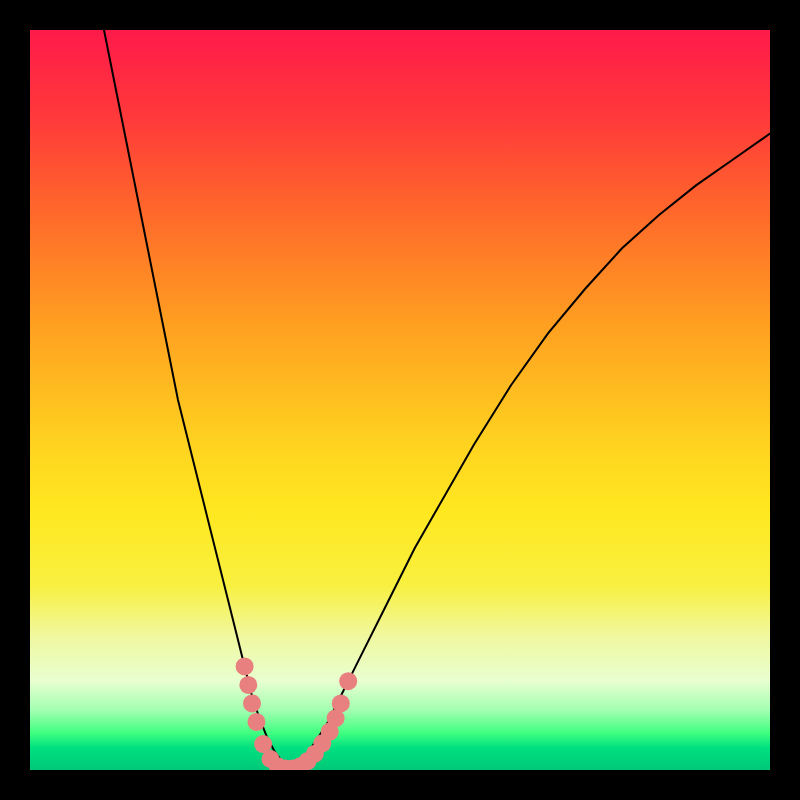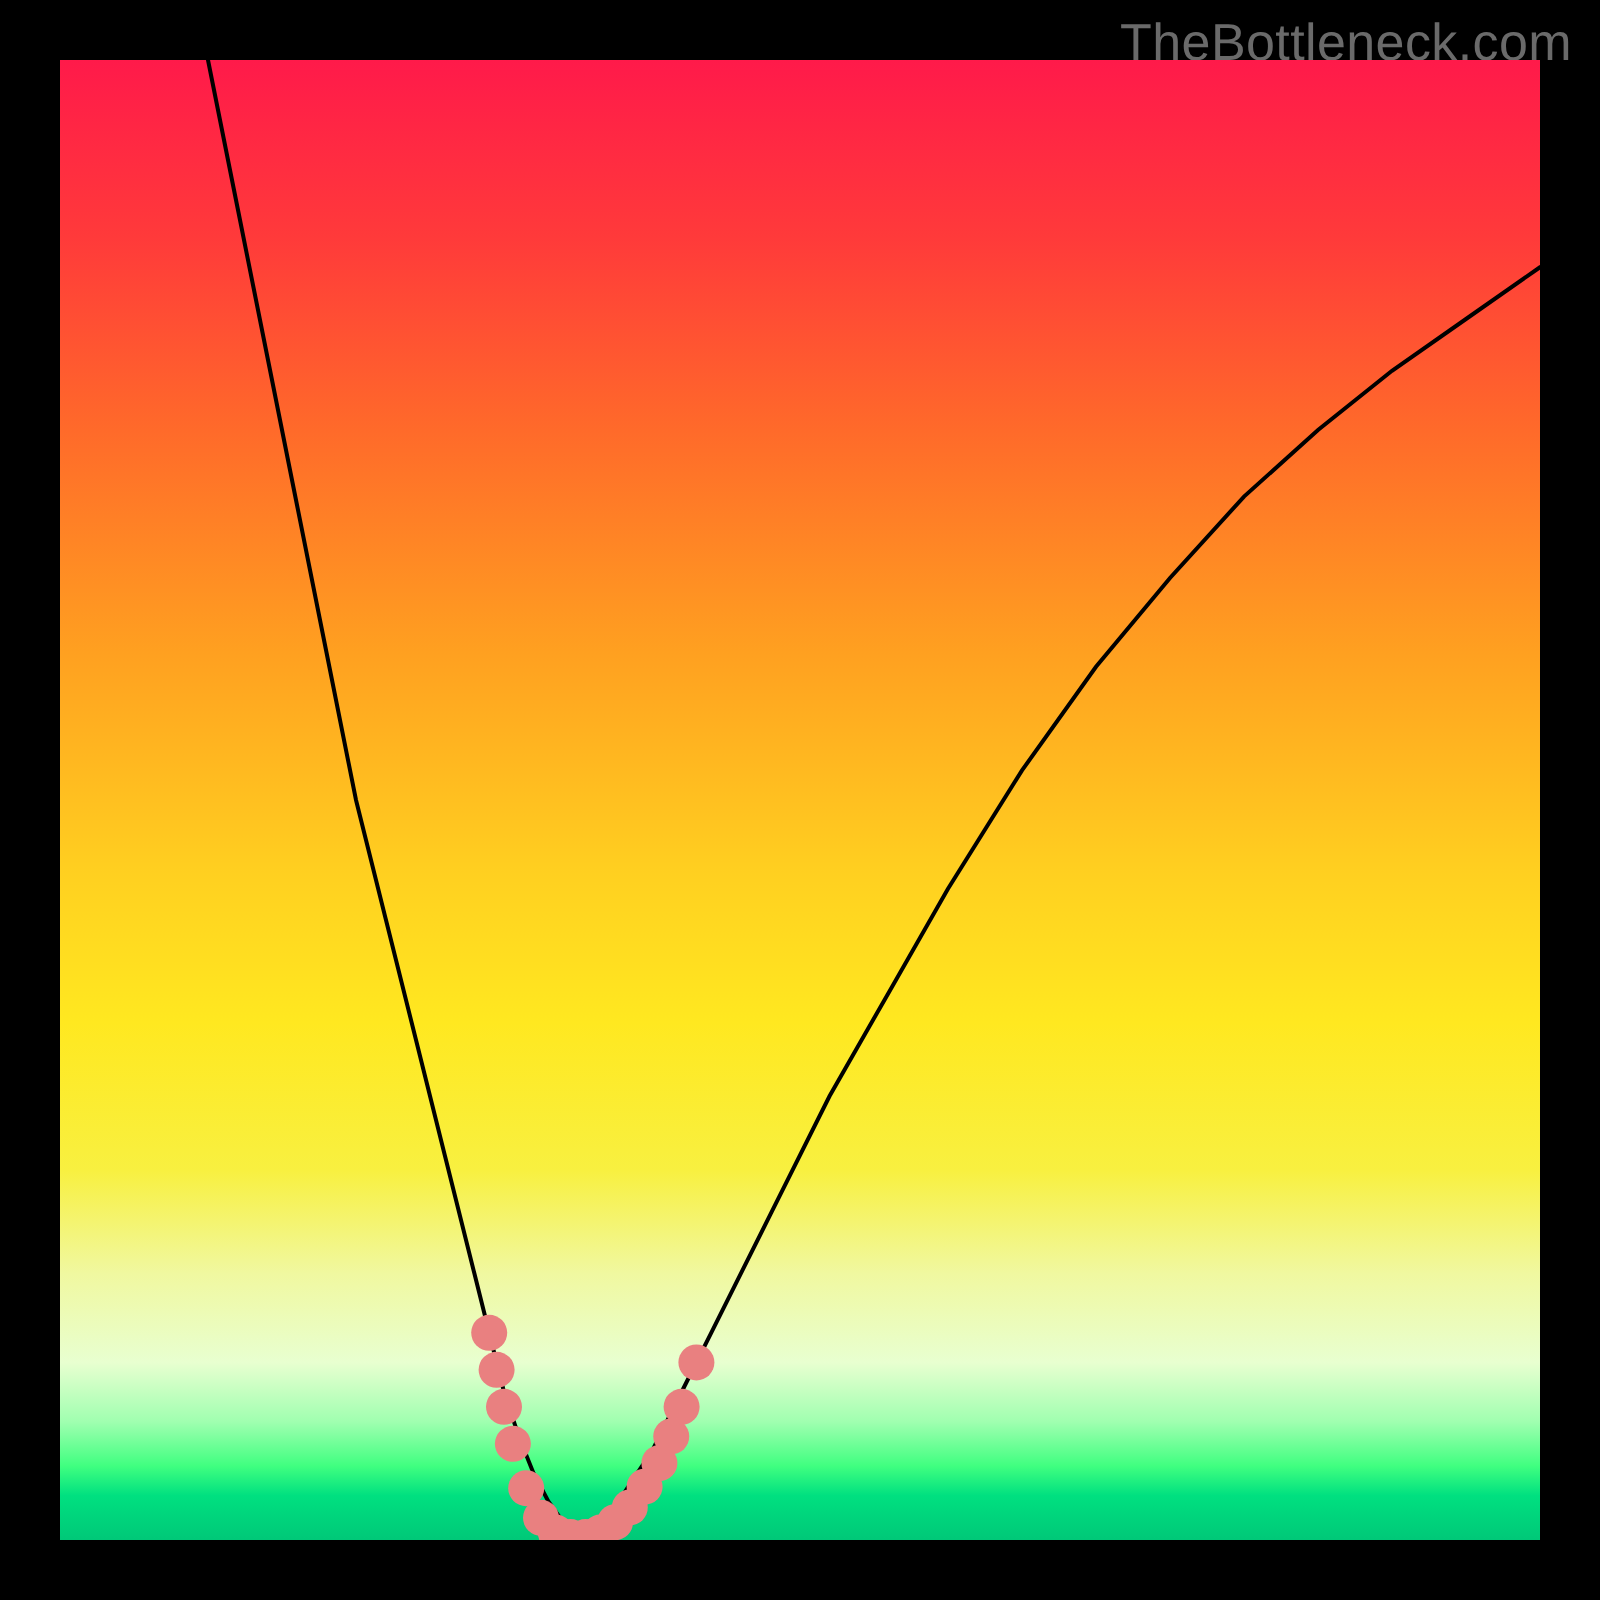--- a/index.html
+++ b/index.html
@@ -39,21 +39,20 @@
     font-size: 26px;
     font-weight: 500;
     color: #6a6a6a;
     letter-spacing: 0.2px;
   }
   svg.curve { position: absolute; left: 0; top: 0; width: 100%; height: 100%; }
 </style>
 </head>
 <body>
 <div class="frame">
-  <span class="watermark">TheBottleneck.com</span>
   <div class="plot-area">
     <svg class="curve" viewBox="0 0 740 740" preserveAspectRatio="none">
       <path id="curve-left" fill="none" stroke="#000" stroke-width="2" stroke-linecap="round" d="M74.00 0.00 L88.80 74.00 L103.60 148.00 L118.40 222.00 L133.20 296.00 L148.00 370.00 L162.80 429.20 L177.60 488.40 L192.40 547.60 L207.20 606.80 L214.60 636.40 L222.00 666.00 L229.40 688.20 L236.80 706.70 L244.20 720.76 L251.60 731.12 L259.00 740.00"></path>
       <path id="curve-right" fill="none" stroke="#000" stroke-width="2" stroke-linecap="round" d="M259.00 740.00 L266.40 735.56 L273.80 728.16 L281.20 717.80 L296.00 695.60 L310.80 666.00 L325.60 636.40 L355.20 577.20 L384.80 518.00 L414.40 466.20 L444.00 414.40 L481.00 355.20 L518.00 303.40 L555.00 259.00 L592.00 218.30 L629.00 185.00 L666.00 155.40 L703.00 129.50 L740.00 103.60"></path>
       <g id="markers">
           <circle cx="214.60" cy="636.40" r="9" fill="#e98080"></circle>
           <circle cx="218.30" cy="654.90" r="9" fill="#e98080"></circle>
           <circle cx="222.00" cy="673.40" r="9" fill="#e98080"></circle>
           <circle cx="226.44" cy="691.90" r="9" fill="#e98080"></circle>
           <circle cx="233.10" cy="714.10" r="9" fill="#e98080"></circle>

